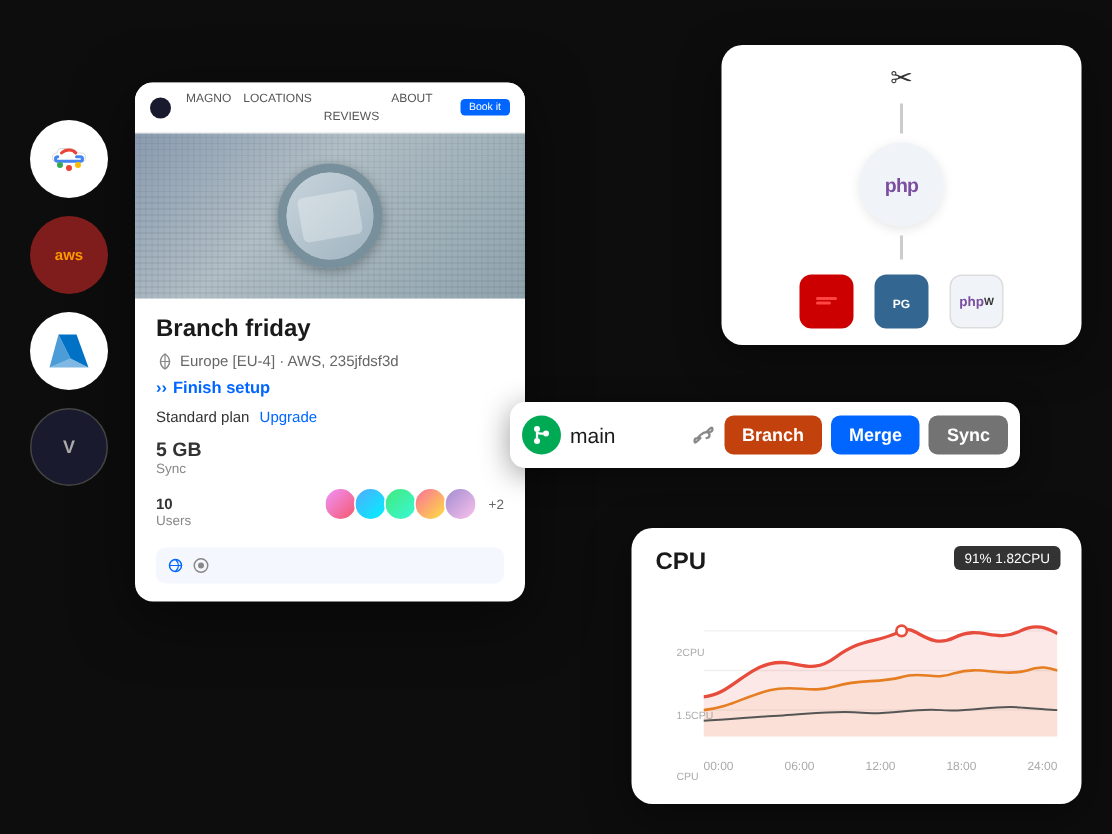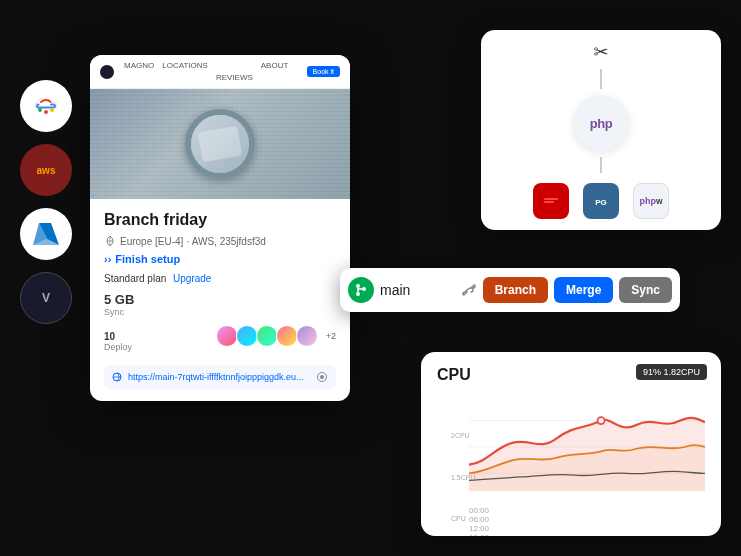--- a/index.html
+++ b/index.html
@@ -369,21 +369,20 @@
     .cpu-chart {
       width: 100%;
       height: 110px;
     }
     .cpu-labels {
       display: flex;
       justify-content: space-between;
       font-size: 8px;
       color: #aaa;
       margin-top: 4px;
-      flex-direction: column;
     }
     .y-labels {
       position: absolute;
       left: 14px;
       top: 40px;
       display: flex;
       flex-direction: column;
       justify-content: space-between;
       height: 90px;
       font-size: 7px;
@@ -461,39 +460,38 @@
     </div>
     <div class="deploy-stats">
       <div class="stat-item">
         <div style="font-size:13px;font-weight:600;">5 GB</div>
         <div class="stat-label">Sync</div>
       </div>
     </div>
     <div class="users-row">
       <div class="users-left">
         <div style="font-size:10px;font-weight:600;">10</div>
-        <div style="font-size:9px;color:#888;">Deploy</div>
+        <div style="font-size:9px;color:#888;">Users</div>
       </div>
       <div class="deploy-users">
         <div class="user-avatar" style="background:linear-gradient(135deg,#f093fb,#f5576c);"></div>
         <div class="user-avatar" style="background:linear-gradient(135deg,#4facfe,#00f2fe);"></div>
         <div class="user-avatar" style="background:linear-gradient(135deg,#43e97b,#38f9d7);"></div>
         <div class="user-avatar" style="background:linear-gradient(135deg,#fa709a,#fee140);"></div>
         <div class="user-avatar" style="background:linear-gradient(135deg,#a18cd1,#fbc2eb);"></div>
         <span class="user-count-badge">+2</span>
       </div>
     </div>
     <div style="height:8px;"></div>
     <div class="deploy-url">
       <svg width="10" height="10" viewBox="0 0 10 10">
         <circle cx="5" cy="5" r="4" fill="none" stroke="#0066ff" stroke-width="1"></circle>
         <line x1="1" y1="5" x2="9" y2="5" stroke="#0066ff" stroke-width="0.8"></line>
         <path d="M5 1 Q7 3 7 5 Q7 7 5 9" fill="none" stroke="#0066ff" stroke-width="0.8"></path>
       </svg>
-      <span class="url-text">https://main-7rqtwti-iffffktnnfjoipppiggdk.eu...</span>
       <svg width="12" height="12" viewBox="0 0 12 12">
         <circle cx="6" cy="6" r="2" fill="#888"></circle>
         <circle cx="6" cy="6" r="4.5" fill="none" stroke="#888" stroke-width="1"></circle>
       </svg>
     </div>
   </div>
 </div>
 
 <div class="workflow-card">
   <div class="workflow-inner">

